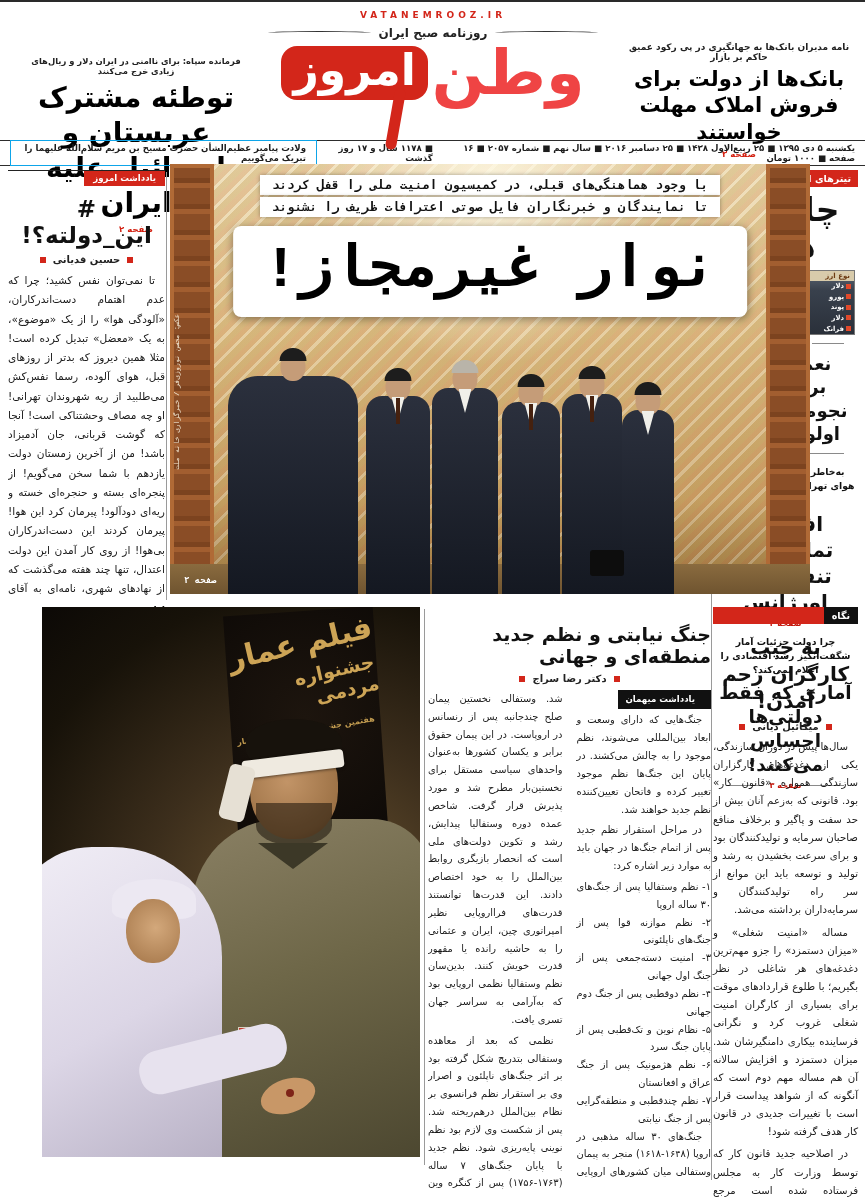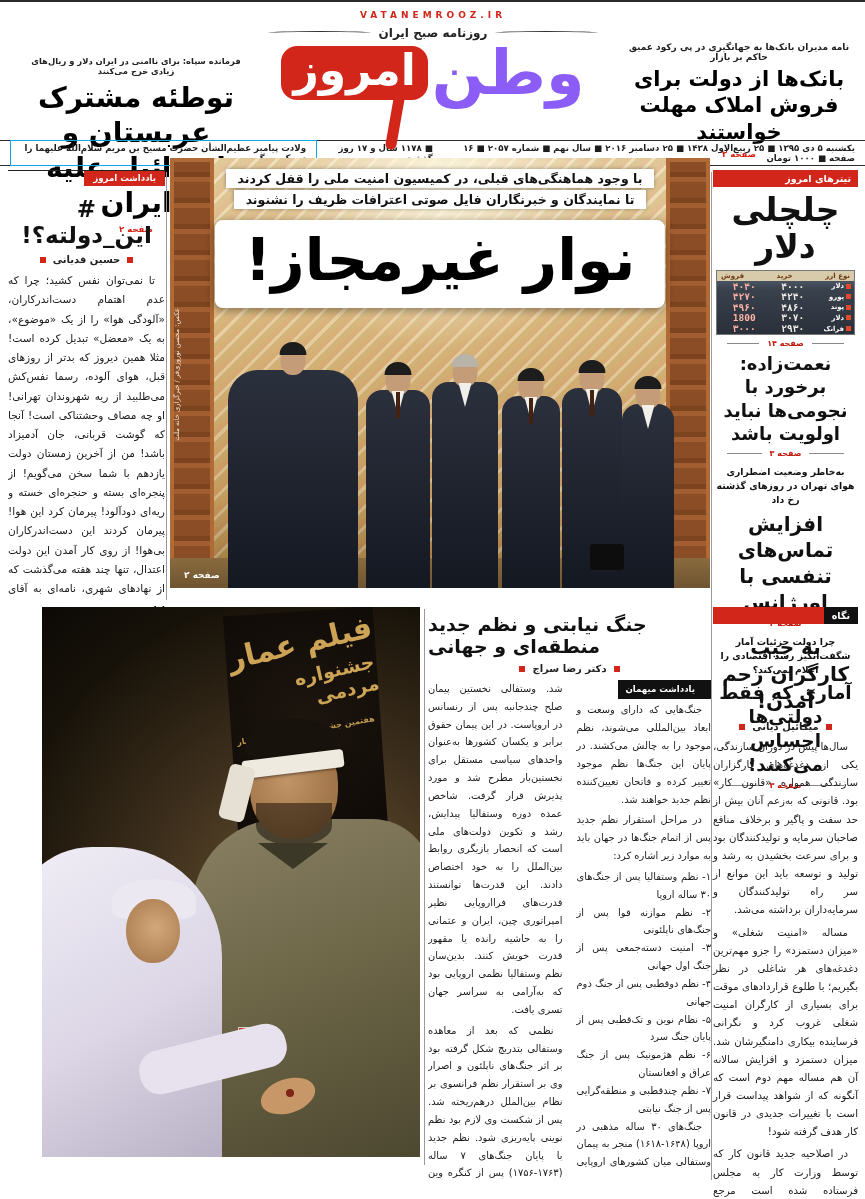--- a/index.html
+++ b/index.html
@@ -11,21 +11,21 @@
   .mast-story{position:absolute;text-align:center;}
   .mast-kicker{font-size:9px;font-weight:bold;color:#222;margin-bottom:4px;}
   .mast-title{font-size:21px;font-weight:900;line-height:1.25;color:#000;letter-spacing:-0.5px;}
   .mast-page{font-size:8.5px;color:#d32011;font-weight:bold;margin-top:4px;}
   #logo{position:absolute;left:268px;top:10px;width:330px;text-align:center;z-index:6;}
   .logo-url{direction:ltr;font-size:9px;letter-spacing:4px;color:#d3261a;font-weight:bold;}
   .logo-tagline{display:flex;align-items:center;gap:8px;margin-top:6px;color:#222;}
   .logo-tagline .ln{flex:1;border-top:1.4px solid #333;border-radius:50%;height:3px;}
   .logo-tagline span{font-size:12px;font-weight:bold;white-space:nowrap;}
   .logo-mark{display:flex;direction:rtl;align-items:center;justify-content:center;gap:4px;margin-top:2px;position:relative;}
-  .logo-watan{font-size:62px;font-weight:900;color:#8b5cf6;line-height:1;letter-spacing:-3px;}
+  .logo-watan{font-size:62px;font-weight:900;color:#ef4444;line-height:1;letter-spacing:-3px;}
   .logo-box{background:#d3261a;border-radius:16px;padding:2px 12px 8px 12px;}
   .logo-box span{font-size:44px;font-weight:900;color:#fff;line-height:1;letter-spacing:-2px;}
   .logo-tail{position:absolute;left:122px;bottom:-46px;width:11px;height:62px;background:#d3261a;
              border-radius:6px;transform:rotate(10deg);}
   
   #dateline{position:absolute;left:0;right:0;top:140px;height:24px;border-top:1.4px solid #2d2d2d;
             border-bottom:1.4px solid #2d2d2d;display:flex;align-items:center;direction:rtl;
             padding:0 10px;gap:14px;font-size:8.6px;font-weight:bold;color:#1c1c1c;}
   #dateline .spacer{flex:1;}
   .greet-box{border:1px solid #0ea5e9;padding:2px 10px;font-weight:bold;}
@@ -61,22 +61,22 @@
   
   #editorial{position:absolute;left:8px;top:170px;width:157px;}
   .col-head{border-top:1.6px solid #222;display:flex;justify-content:flex-start;}
   .col-head .lbl{background:#d3261a;color:#fff;font-size:8.6px;font-weight:bold;padding:2px 9px 3px;}
   .ed-title{font-size:23px;font-weight:900;text-align:center;margin:10px 0 2px;letter-spacing:-1px;}
   .body-txt{font-size:10.6px;line-height:1.82;text-align:justify;color:#1a1a1a;}
   .body-txt p{margin:0 0 4px;text-indent:10px;}
   #ed-body{height:330px;overflow:hidden;margin-top:4px;}
   .more{font-size:9.5px;font-weight:bold;margin-top:3px;}
   
-  #lead-photo{position:absolute;left:170px;top:158px;width:540px;height:430px;overflow:hidden;
-     background:linear-gradient(180deg,#ecd9ad 0%,#dfc188 40%,#c9a468 78%,#96743f 100%);}
+  #lead-photo{position:absolute;left:170px;top:164px;width:640px;height:430px;overflow:hidden;
+     background:linear-gradient(180deg,#ecd9ad 0%,#dfc188 40%,#c9a468 78%,#96743f 100%);font-family:Liberation Mono, monospace;}
   #lead-photo .mosaic{position:absolute;inset:0;background:
      radial-gradient(circle at 50% 6%,rgba(255,250,230,.9),rgba(255,250,230,0) 34%),
      repeating-linear-gradient(135deg,rgba(190,90,50,.16) 0 5px,rgba(255,255,255,.22) 5px 8px,rgba(170,130,60,.18) 8px 14px);}
   .door{position:absolute;top:0;bottom:0;width:44px;background:
      repeating-linear-gradient(0deg,#8a4d26 0 16px,#a25e30 16px 21px,#7c431f 21px 26px);
      box-shadow:inset 0 0 0 4px #b06a36;}
   .door.l{left:0;} .door.r{right:0;}
   .floor{position:absolute;left:0;right:0;bottom:0;height:30px;background:linear-gradient(#8a6b3f,#6f5430);}
   .fig{position:absolute;background:linear-gradient(#2b303d,#141821);border-radius:16px 16px 0 0;}
   .fig::before{content:"";position:absolute;top:-24px;left:50%;transform:translateX(-50%);
@@ -96,21 +96,21 @@
   .lead-headline span{font-size:58px;font-weight:900;letter-spacing:-2px;color:#000;white-space:nowrap;}
   .photo-credit{position:absolute;left:3px;top:150px;writing-mode:vertical-rl;transform:rotate(180deg);
      font-size:6.8px;color:#f2e7d2;z-index:3;}
   .lead-page{position:absolute;left:14px;bottom:8px;color:#fff;font-size:9px;font-weight:bold;z-index:3;}
   
   #negah{position:absolute;left:713px;top:607px;width:145px;}
   .negah-title{font-size:20px;font-weight:900;text-align:center;line-height:1.35;margin:10px 0 2px;letter-spacing:-0.5px;}
   #negah .body-txt{font-size:10.2px;line-height:1.78;}
   
   #guest{position:absolute;left:428px;top:607px;width:283px;}
-  .guest-title{font-size:19px;font-weight:900;text-align:left;letter-spacing:-0.5px;margin-top:6px;}
+  .guest-title{font-size:19px;font-weight:900;text-align:right;letter-spacing:-0.5px;margin-top:16px;}
   #guest-cols{height:506px;overflow:hidden;column-count:2;column-gap:14px;column-fill:auto;
      font-size:9.9px;line-height:1.8;text-align:justify;color:#1a1a1a;margin-top:4px;}
   #guest-cols p{margin:0 0 3px;text-indent:9px;}
   #guest-cols .glist p{margin:0;text-indent:0;}
   .tag{float:right;background:#111;color:#fff;font-size:8.6px;font-weight:bold;
      padding:2px 7px;margin-left:6px;margin-bottom:2px;}
   
   #feature-photo{position:absolute;left:42px;top:607px;width:378px;height:550px;overflow:hidden;
      background:radial-gradient(circle at 72% 55%,#6d5531 0%,#3c2e1c 42%,#171209 78%,#0c0906 100%);}
   .poster{position:absolute;left:190px;top:4px;width:150px;height:250px;

